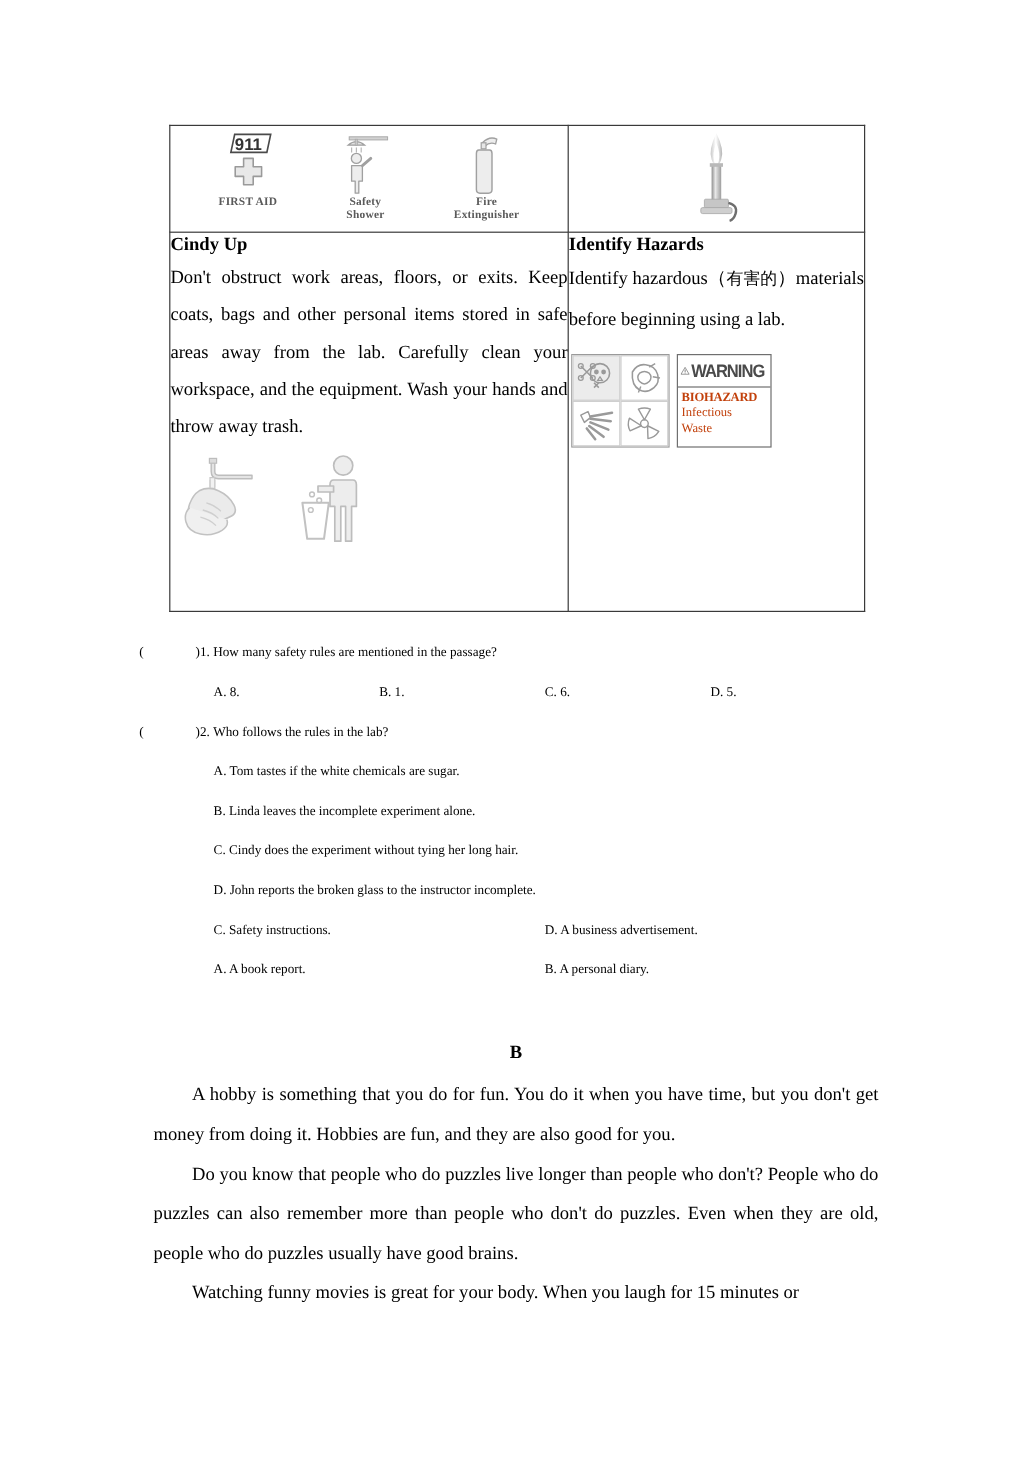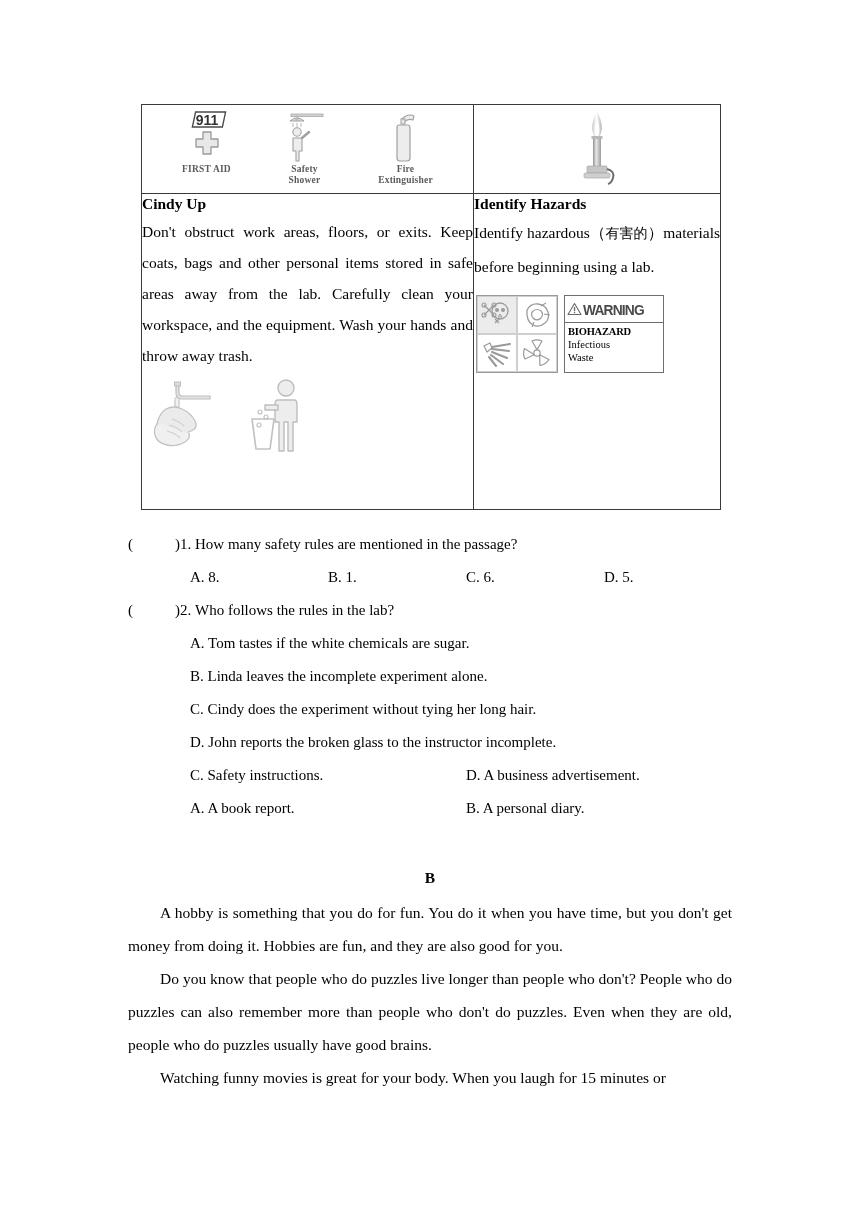--- a/index.html
+++ b/index.html
@@ -129,21 +129,21 @@
   }
   .hz-cell {
     border: 1px solid #cfcfcf;
     display: flex;
     align-items: center;
     justify-content: center;
     box-sizing: border-box;
   }
   .hz-cell.shaded { background: #ececec; }
   .warn-box {
-    width: 100px;
+    width: 79px;
     height: 78px;
     border: 1px solid #6f6f6f;
     box-sizing: border-box;
     display: flex;
     flex-direction: column;
   }
   .warn-top {
     height: 26px;
     border-bottom: 1px solid #6f6f6f;
     display: flex;
@@ -158,40 +158,40 @@
     font-size: 15px;
     letter-spacing: -0.9px;
     color: #4a4a4a;
     transform: scaleX(0.92);
     transform-origin: left center;
   }
   .warn-bottom {
     flex: 1;
     padding: 2px 0 0 3px;
     font-family: "Liberation Serif", serif;
-    color: #000000;
+    color: #c2410c;
   }
   .warn-bold {
     font-size: 10.5px;
     font-weight: 600;
     line-height: 13px;
     letter-spacing: -0.2px;
   }
   .warn-line {
     font-size: 10.5px;
     line-height: 13px;
   }
 
   
   .questions {
     position: absolute;
-    left: 128px;
+    left: 116px;
     top: 528px;
     width: 614px;
-    font-size: 15px;
+    font-size: 11px;
   }
   .q-line {
     line-height: 33px;
     white-space: nowrap;
   }
   .q-paren {
     display: inline-block;
     width: 47px;
   }
   .opt-row {

